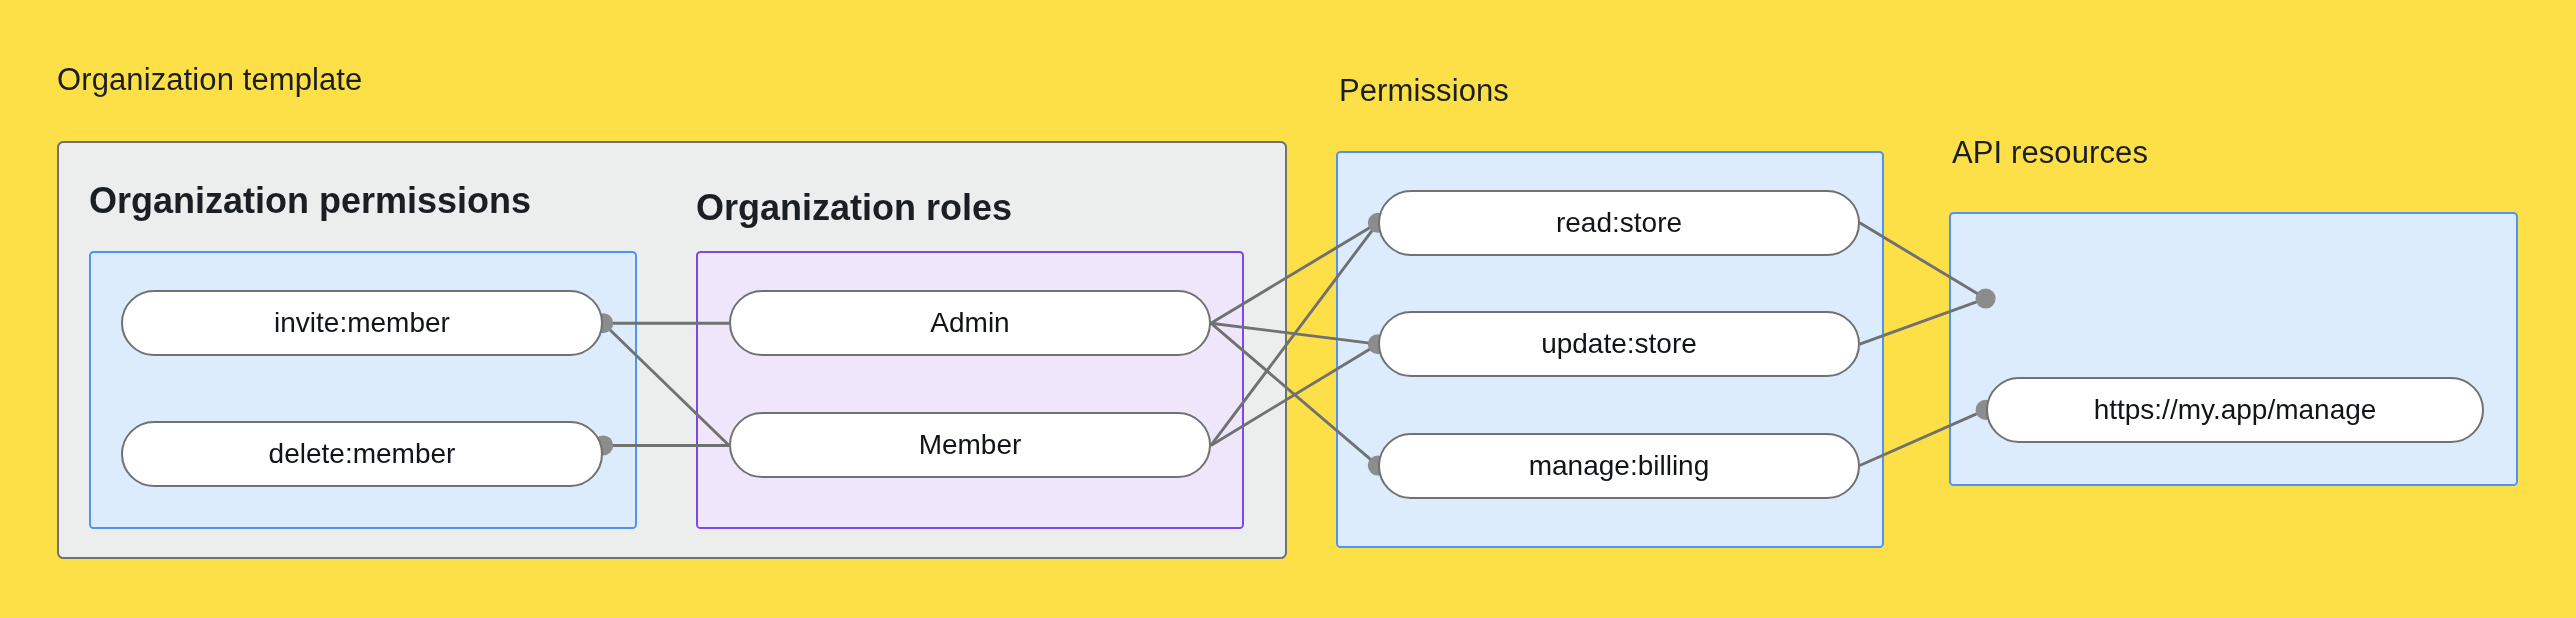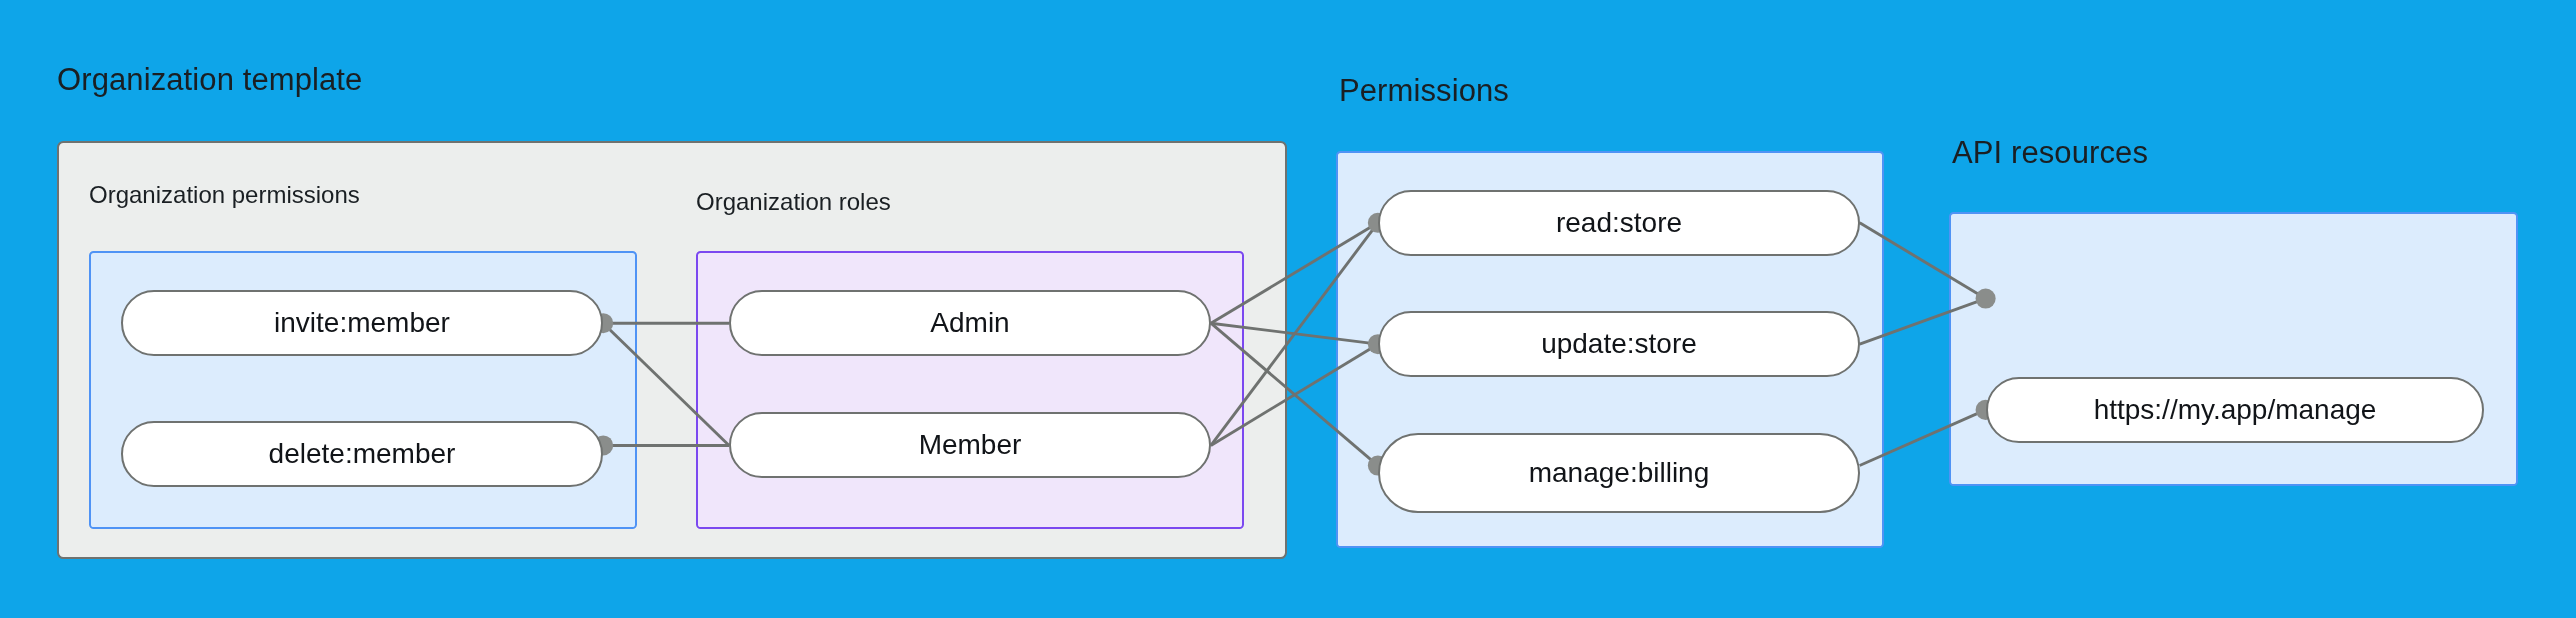--- a/index.html
+++ b/index.html
@@ -5,45 +5,46 @@
 <style>
   html, body {
     margin: 0;
     padding: 0;
     background: #f7f8f8;
   }
   #canvas {
     position: relative;
     width: 2576px;
     height: 619px;
-    background: #0ea5e9;
+    background: #fde047;
     font-family: "Liberation Sans", sans-serif;
     overflow: hidden;
   }
 
   
   .group-title {
     position: absolute;
     font-size: 31px;
     color: #1a1f23;
     letter-spacing: 0.1px;
     white-space: nowrap;
     line-height: 1;
   }
   #title-org-template { left: 57px;   top: 64px; }
   #title-permissions  { left: 1339px; top: 75px; }
   #title-api          { left: 1952px; top: 137px; }
 
   
   .sub-title {
     position: absolute;
-    font-size: 24px;
+    font-size: 36px;
     color: #1a1f23;
     white-space: nowrap;
     line-height: 1;
+    font-weight: bold;
   }
   #subtitle-org-perms { left: 89px;  top: 183px; }
   #subtitle-org-roles { left: 696px; top: 183px; margin-top: 7px; }
 
   
   .box { position: absolute; box-sizing: border-box; }
 
   #box-org-template {
     left: 57px; top: 141px;
     width: 1230px; height: 418px;
@@ -97,21 +98,21 @@
 
   
   #node-invite-member { left: 121px; top: 290px; width: 482px; height: 66px; }
   #node-delete-member { left: 121px; top: 412px; width: 482px; height: 66px; margin-top: 9px; }
   
   #node-admin  { left: 729px; top: 290px; width: 482px; height: 66px; }
   #node-member { left: 729px; top: 412px; width: 482px; height: 66px; }
   
   #node-read-store     { left: 1378px; top: 190px; width: 482px; height: 66px; }
   #node-update-store   { left: 1378px; top: 311px; width: 482px; height: 66px; }
-  #node-manage-billing { left: 1378px; top: 433px; width: 482px; height: 80px; }
+  #node-manage-billing { left: 1378px; top: 433px; width: 482px; height: 66px; }
   
   #node-members-url { left: 1986px; top: 266px; width: 498px; height: 66px; }
   #node-billing-url { left: 1986px; top: 377px; width: 498px; height: 66px; }
 
   
   #edges {
     position: absolute;
     left: 0; top: 0;
     width: 2576px; height: 619px;
     pointer-events: none;

